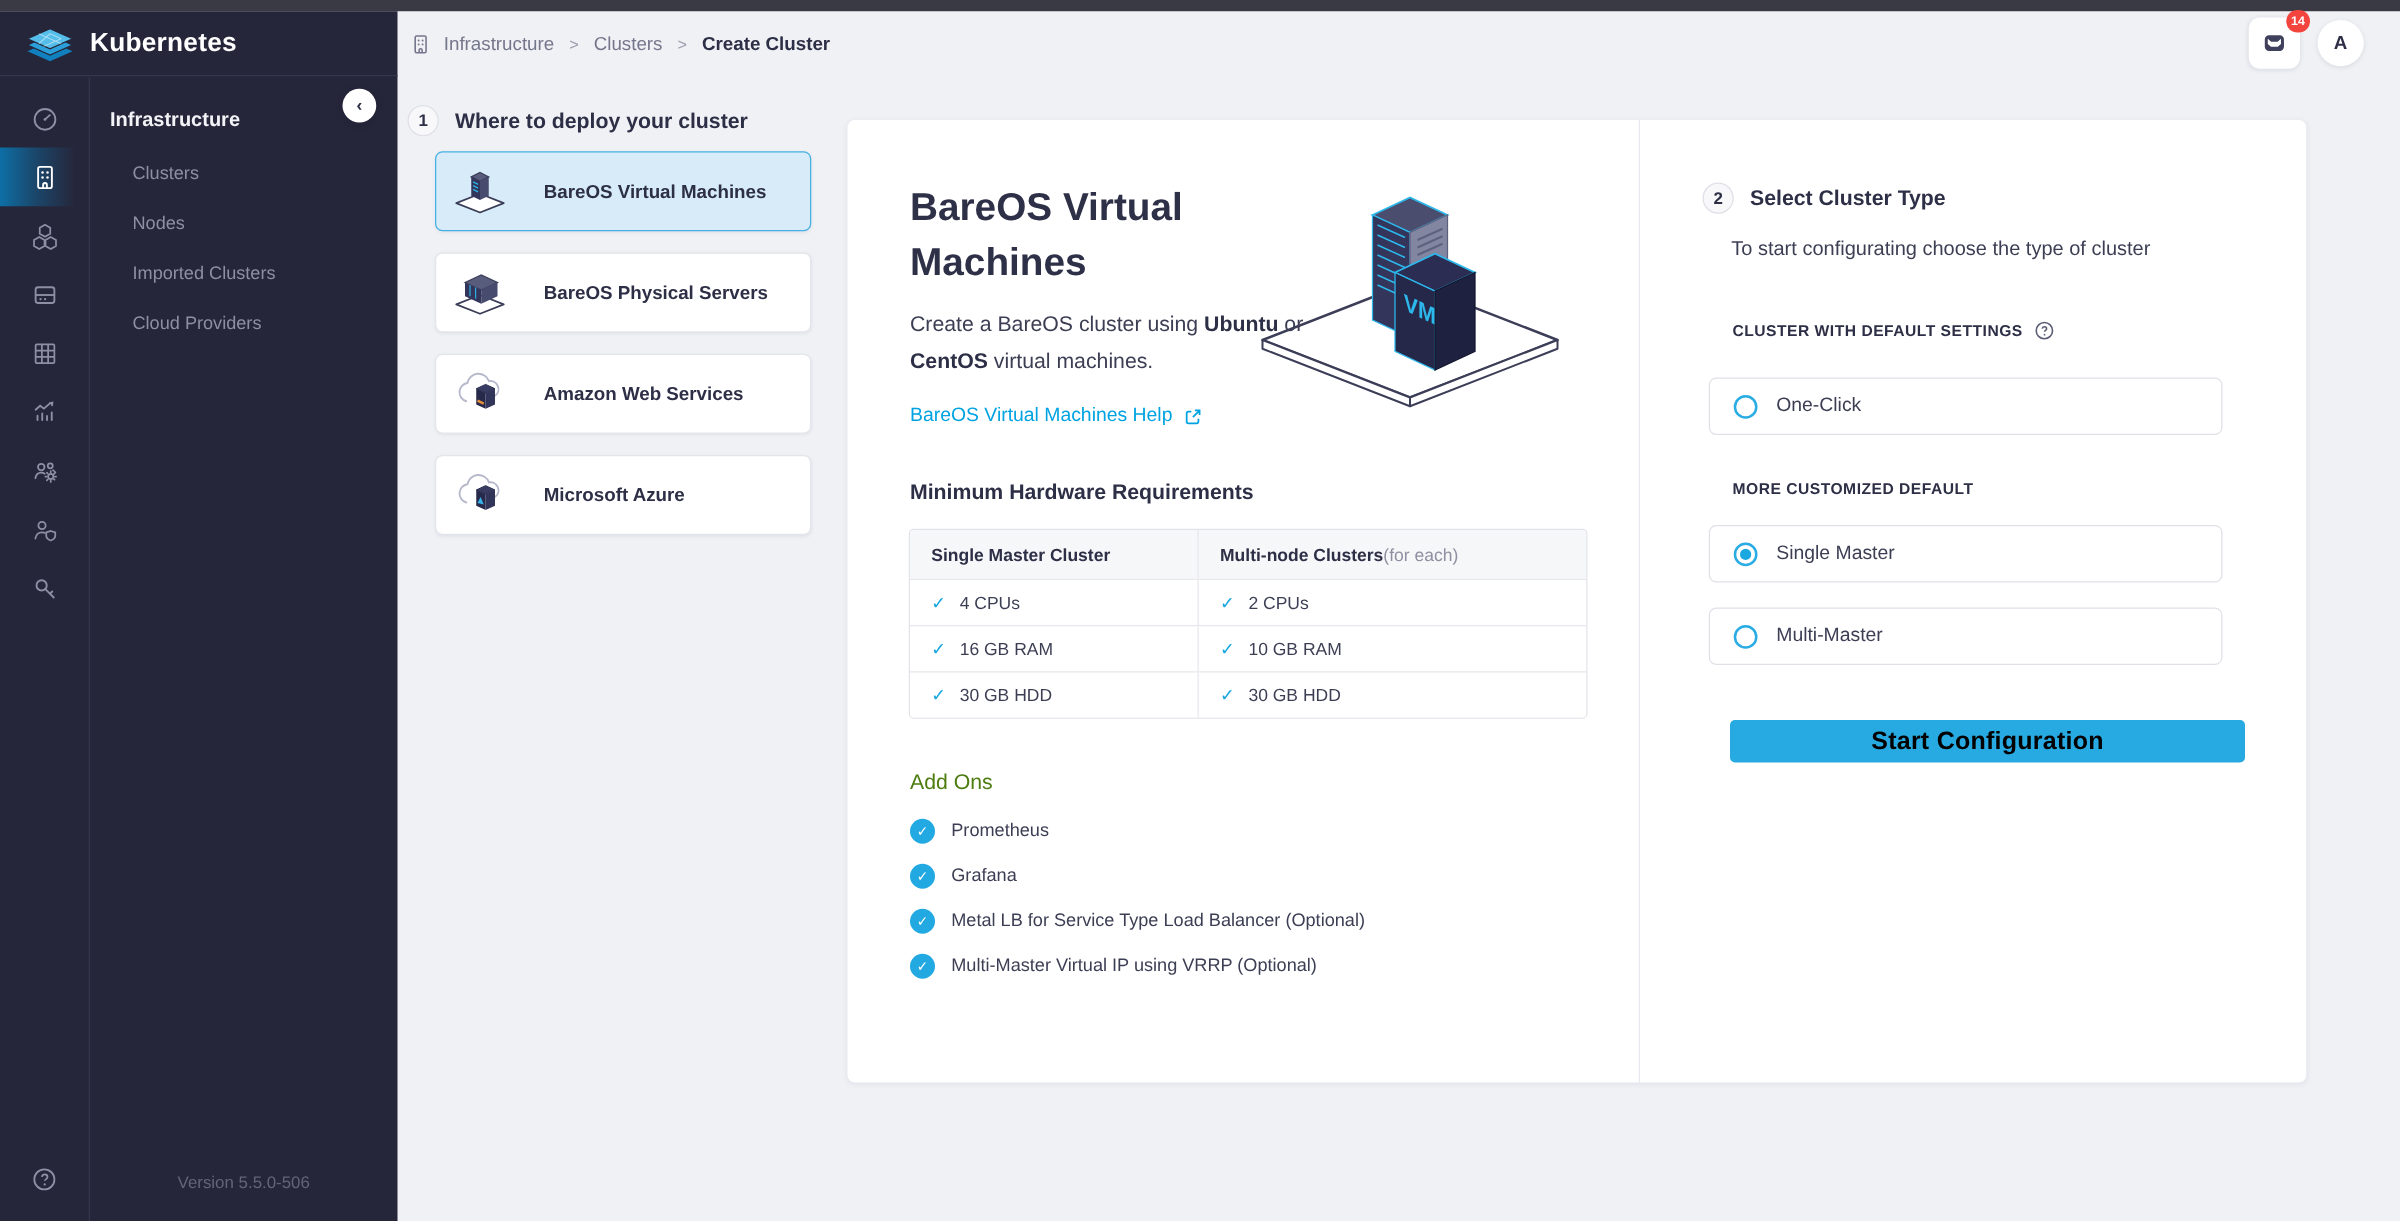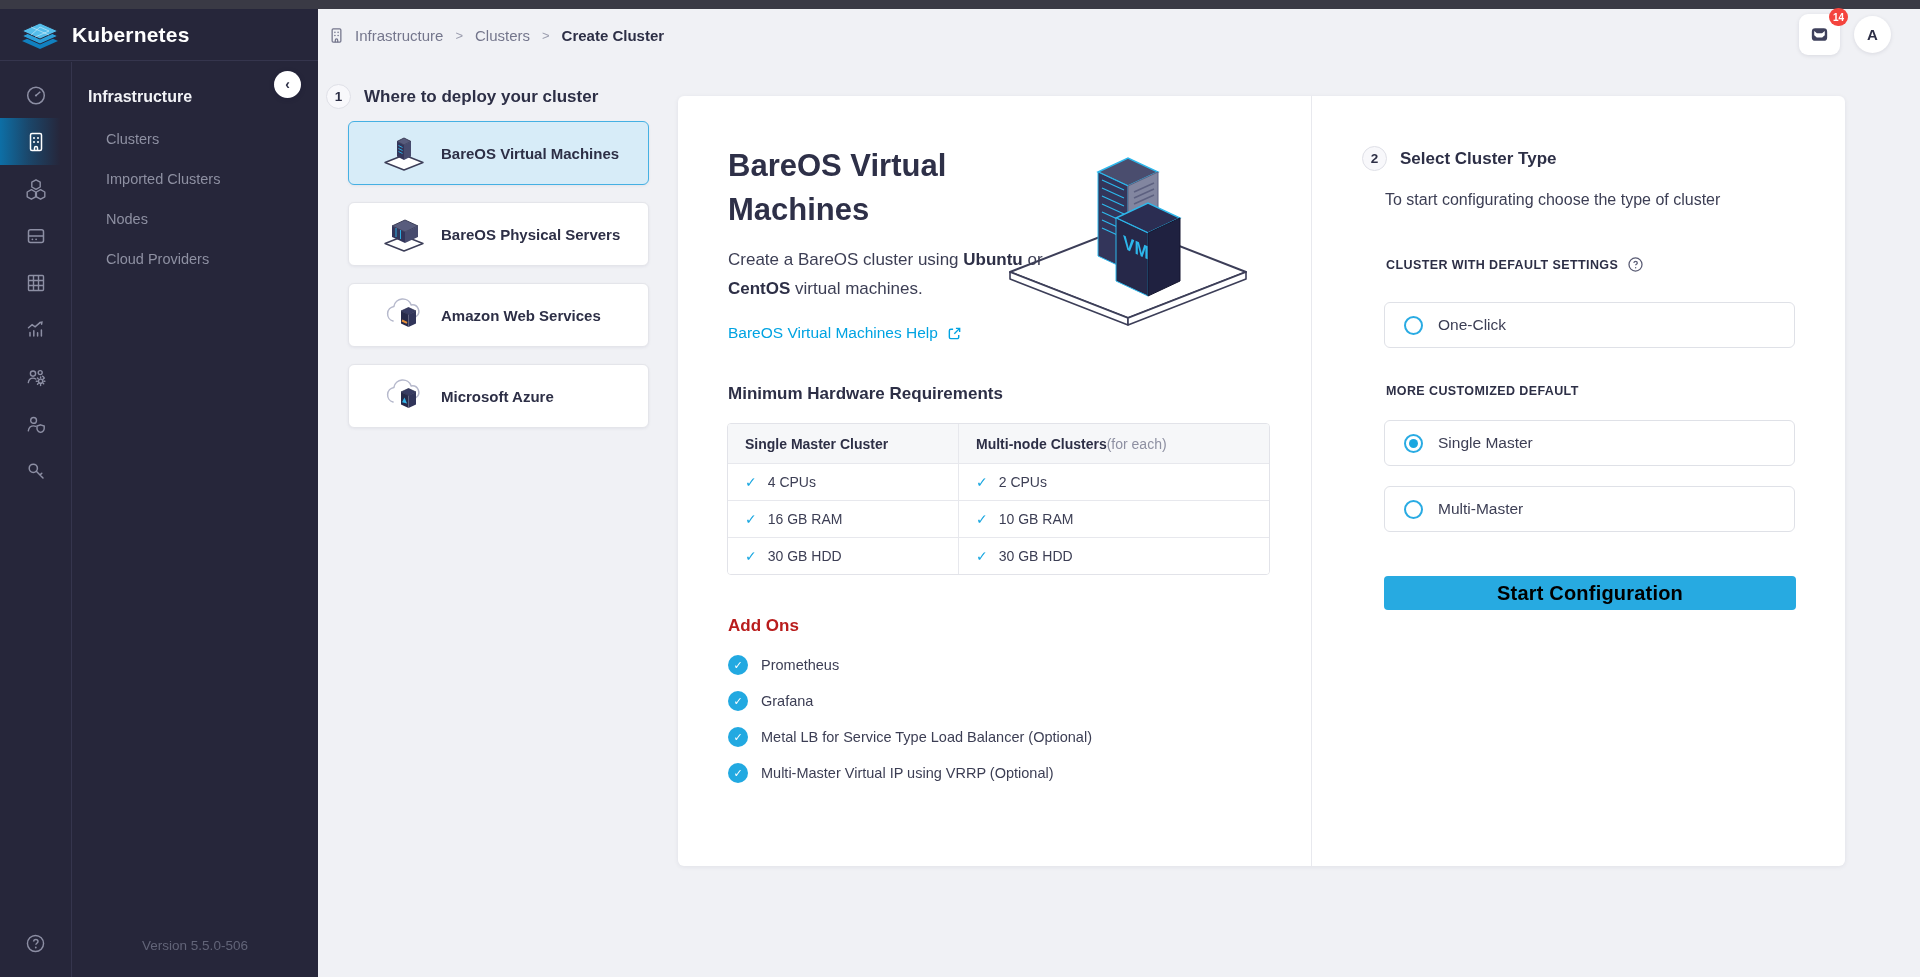--- a/index.html
+++ b/index.html
@@ -65,21 +65,21 @@
   .step-circle { width:25px; height:25px; border-radius:50%; background:#f8f8fb; border:1px solid #dfe0e7;
                  display:flex; align-items:center; justify-content:center;
                  font-size:13.5px; font-weight:700; color:#2d2f46; }
   .step-title { font-size:17px; font-weight:700; color:#2d2f46; }
   #step1-head { left:326px; top:84px; }
 
   
   .cards { position:absolute; left:348px; top:121px; width:301px; display:flex; flex-direction:column; gap:17px; }
   .deploy-card { height:64px; background:#fff; border:1px solid #e4e5ea; border-radius:6px;
                  box-shadow:0 1px 3px rgba(25,25,60,.06); display:flex; align-items:center;
-                 padding-left:32px; gap:14px; cursor:pointer; }
+                 padding-left:12px; gap:28px; cursor:pointer; }
   .deploy-card.selected { background:#d7ecf8; border:1px solid #45b0e3; }
   .deploy-card .label { font-size:15px; font-weight:700; color:#2d2f46; }
   .deploy-card svg { width:46px; height:42px; flex:none; }
 
   
   .maincard { position:absolute; left:678px; top:96px; width:1167px; height:770px; background:#fff;
               border-radius:6px; box-shadow:0 1px 5px rgba(25,25,60,.07); display:flex; }
   .panel-left { position:relative; width:633px; height:100%; }
   .panel-right { position:relative; flex:1; height:100%; border-left:1px solid #e8e9ee; }
 
@@ -97,37 +97,37 @@
               border:1px solid #e2e3e9; border-radius:4px; overflow:hidden; font-size:14px; }
   .hw-row { display:grid; grid-template-columns:230px 1fr; border-top:1px solid #e7e8ed; background:#fff; }
   .hw-row.head { border-top:none; background:#f6f7f9; }
   .hw-cell { display:flex; align-items:center; padding:0 17px; height:36px; color:#3c3e54;
              border-left:1px solid #e7e8ed; }
   .hw-cell:first-child { border-left:none; }
   .hw-row.head .hw-cell { height:39px; font-weight:700; color:#2d2f46; }
   .hw-note { font-weight:400; color:#8e90a2; }
   .check { color:#1aa7e0; font-weight:700; margin-right:11px; font-size:14px; }
 
-  .pl-addons-title { position:absolute; left:50px; top:520px; font-size:17px; font-weight:700; color:#b91c1c;text-align:center; }
+  .pl-addons-title { position:absolute; left:50px; top:520px; font-size:17px; font-weight:400; color:#4d7c0f;text-align:center; }
   .addons { position:absolute; left:50px; top:559px; display:flex; flex-direction:column; gap:16px; }
   .addon { display:flex; align-items:center; gap:13px; }
   .addon-check { width:20px; height:20px; border-radius:50%; background:#22a9e1; color:#fff;
                  font-size:11px; font-weight:700; display:flex; align-items:center; justify-content:center;
                  cursor:pointer; flex:none; }
   .addon .label { font-size:14.5px; color:#3c3e54; }
 
   
   #step2-head { left:50px; top:50px; }
   .pr-sub { position:absolute; left:73px; top:92px; font-size:16px; line-height:24px; color:#3c3e54; }
   .group-label { position:absolute; display:flex; align-items:center; gap:9px;
                  font-size:12.5px; font-weight:700; letter-spacing:.4px; color:#2d2f46; }
   #g1-label { left:74px; top:160px; }
   #g2-label { left:74px; top:288px; }
   .qmark { width:17px; height:17px; color:#5a5c74; cursor:pointer; }
-  .option-box { position:absolute; left:72px; width:411px; height:46px; background:#fff;
+  .option-box { position:absolute; left:55px; width:411px; height:46px; background:#fff;
                 border:1px solid #dfe1e7; border-radius:6px; display:flex; align-items:center;
                 padding-left:19px; gap:15px; cursor:pointer; }
   #box-oneclick { top:206px; }
   #box-single   { top:324px;gap:15px; }
   #box-multi    { top:390px; }
   .radio { width:19px; height:19px; border-radius:50%; border:2px solid #29abe3; background:#fff;
            position:relative; flex:none; }
   .radio.checked::after { content:""; position:absolute; left:3px; top:3px; width:9px; height:9px;
            border-radius:50%; background:#1ba7e0; }
   .option-box .label { font-size:15.5px; color:#3c3e54; }
@@ -229,22 +229,22 @@
           <path d="M9.9 9.9c.3-1.2 1.2-2 2.4-2 1.3 0 2.3.9 2.3 2.1 0 1.7-2.2 1.8-2.2 3.2"></path>
           <circle cx="12.3" cy="16.2" r=".95" fill="currentColor" stroke="none"></circle>
         </svg>
       </div>
     </nav>
 
     <div class="menu">
       <div class="menu-title">Infrastructure</div>
       <div class="menu-list">
         <div class="menu-item">Clusters</div>
+        <div class="menu-item">Nodes</div>
         <div class="menu-item">Imported Clusters</div>
-        <div class="menu-item">Nodes</div>
         <div class="menu-item">Cloud Providers</div>
       </div>
       <div class="version">Version 5.5.0-506</div>
     </div>
   </div>
 </aside>
 <button class="collapse-btn">‹</button>
 
 <div class="breadcrumb">
   <svg class="bc-icon" viewBox="0 0 24 24" fill="none" stroke="currentColor" stroke-width="1.6">

